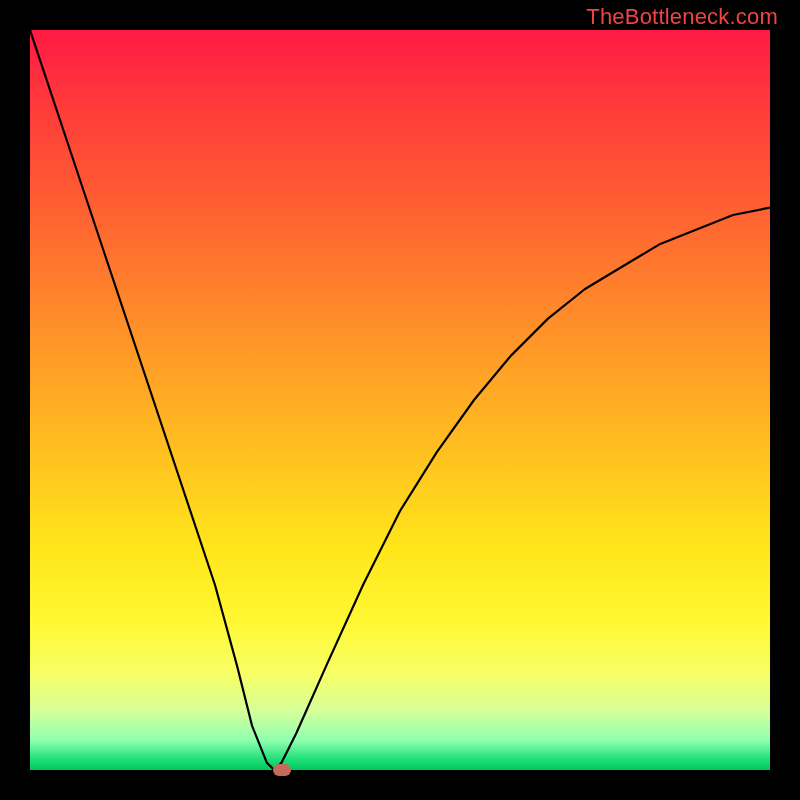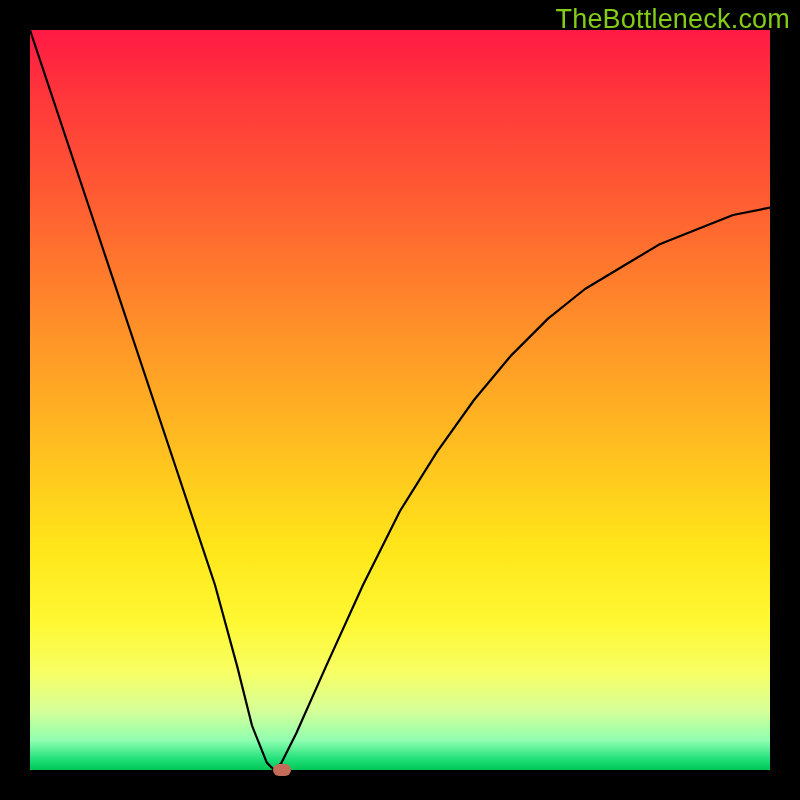--- a/index.html
+++ b/index.html
@@ -51,24 +51,24 @@
     position: absolute;
     width: 18px;
     height: 12px;
     border-radius: 6px;
     background: #c56b5a;
     transform: translate(-50%, -50%);
   }
   .watermark {
     position: absolute;
     top: 4px;
-    right: 10px;
+    right: 22px;
     font-family: Arial, Helvetica, sans-serif;
-    font-size: 27px;
-    color: #84cc16;
+    font-size: 22px;
+    color: #ef4444;
     letter-spacing: 0.2px;
   }
 </style>
 </head>
 <body>
 
 <div class="frame">
   <div class="watermark">TheBottleneck.com</div>
   <div class="plot">
     <svg class="curve-svg" viewBox="0 0 740 740" preserveAspectRatio="none">

